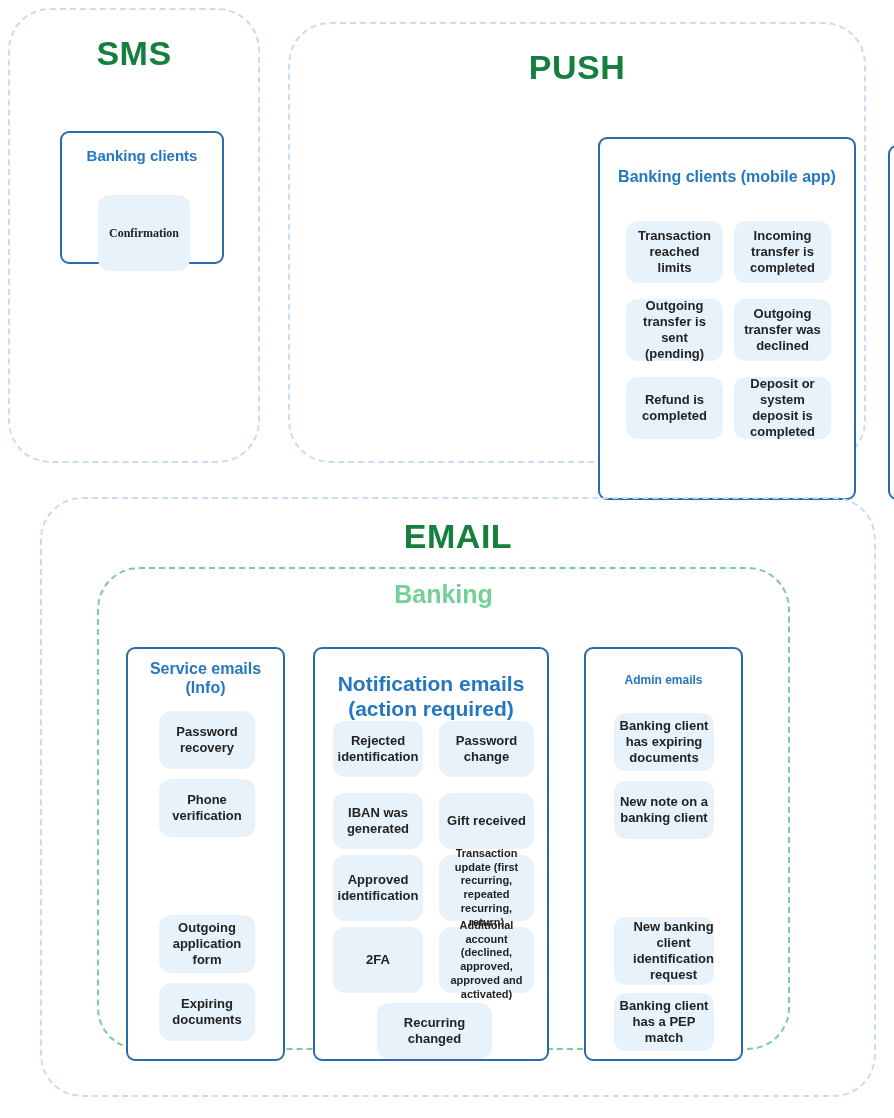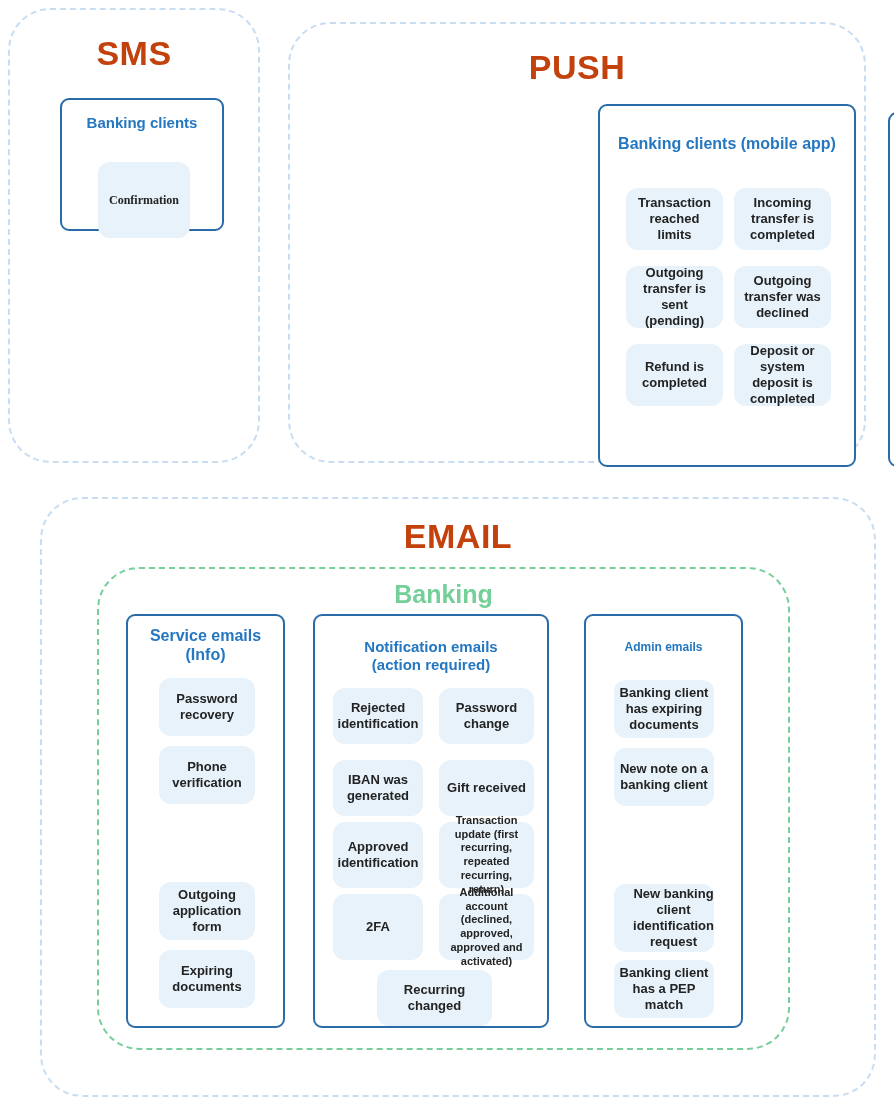--- a/index.html
+++ b/index.html
@@ -21,21 +21,21 @@
     border: 2px dashed #c9ddf2;
     border-radius: 42px;
     box-sizing: border-box;
     background: transparent;
   }
   .channel-title {
     position: absolute;
     left: 0;
     right: 0;
     text-align: center;
-    color: #c2410c;
+    color: #15803d;
     font-weight: bold;
     letter-spacing: 0.5px;
   }
 
   #sms-channel   { left: 8px;   top: 8px;   width: 252px; height: 455px; }
   #push-channel  { left: 288px; top: 22px;  width: 578px; height: 441px; }
   #email-channel { left: 40px;  top: 497px; width: 836px; height: 600px; }
 
   #sms-title   { top: 24px;  font-size: 34px; }
   #push-title  { top: 24px;  font-size: 34px; }
@@ -63,20 +63,21 @@
     font-weight: bold;
   }
 
   
   .card {
     position: absolute;
     border: 2px solid #2a6ca9;
     border-radius: 9px;
     box-sizing: border-box;
     background: #ffffff;
+    margin-top: 33px;
   }
   .card-title {
     position: absolute;
     left: 8px;
     right: 8px;
     text-align: center;
     color: #2477c0;
     font-weight: bold;
     line-height: 1.2;
   }
@@ -86,21 +87,21 @@
 
   #push-clients-card       { left: 308px; top: 80px;  width: 258px; height: 363px; }
   #push-clients-title      { top: 28px;  font-size: 16px; }
 
   #push-admins-card        { left: 598px; top: 88px;  width: 252px; height: 355px; }
 
   #service-emails-card     { left: 126px; top: 614px; width: 159px; height: 414px; }
   #service-emails-title    { top: 10px;  font-size: 16px; }
 
   #notification-emails-card{ left: 313px; top: 614px; width: 236px; height: 414px; }
-  #notification-emails-title{ top: 22px; font-size: 15px; }
+  #notification-emails-title{ top: 22px; font-size: 21px; }
 
   #admin-emails-card       { left: 584px; top: 614px; width: 159px; height: 414px; }
   #admin-emails-title      { top: 24px;  font-size: 12px; }
 
   
   .chip {
     position: absolute;
     background: #e7f2fa;
     border-radius: 12px;
     box-sizing: border-box;

